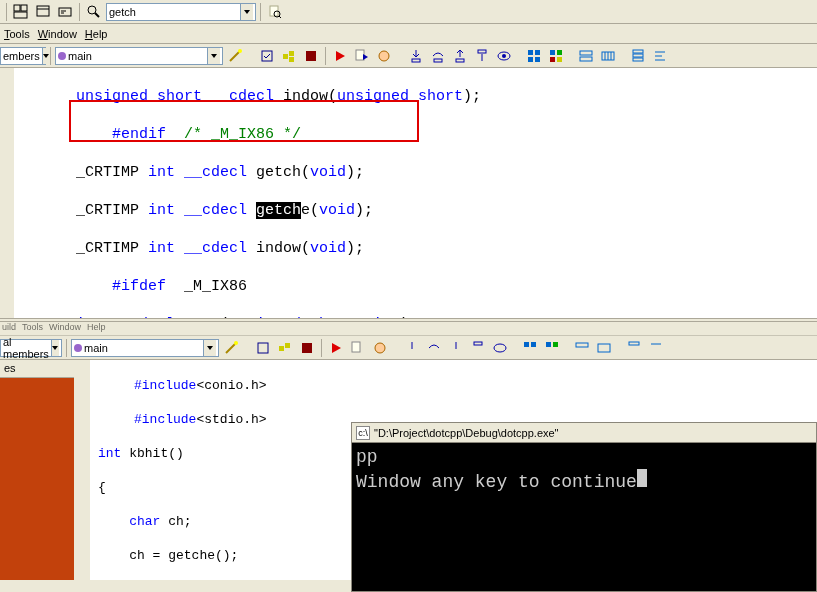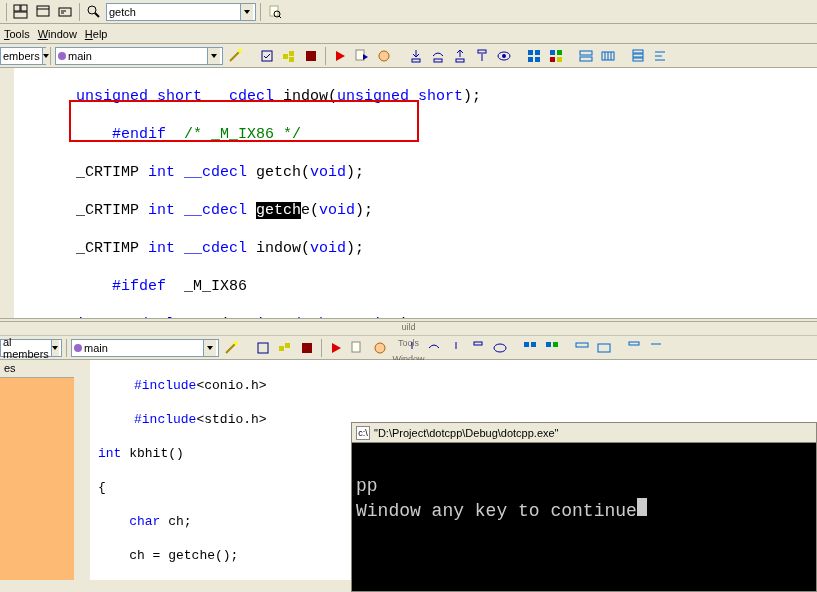--- a/index.html
+++ b/index.html
@@ -19,28 +19,28 @@
   .code-area-top { height: 250px; border-left: 14px solid #ece9d8; }
   .code-area-bottom { height: 220px; border-left: 14px solid #ece9d8; position: relative; }
   .line { white-space: pre; }
   .kw { color: #0000ff; }
   .comment { color: #008000; }
   .preproc { color: #0000ff; margin-left: 36px; }
   .normal { color: #000; }
   .hl-box { position: absolute; border: 2px solid #e00000; background: transparent; }
   .hl-sel { background: #000; color: #fff; }
   .split-h { height: 4px; background: #ece9d8; border-top: 1px solid #aca899; border-bottom: 1px solid #aca899; }
-  .mini-menubar { background: #ece9d8; border-bottom: 1px solid #aca899; height: 14px; font-size: 9px; padding: 0 2px; display: flex; align-items: center; gap: 6px; opacity: 0.55; flex-direction: column; }
+  .mini-menubar { background: #ece9d8; border-bottom: 1px solid #aca899; height: 14px; font-size: 9px; padding: 0 2px; display: flex; gap: 6px; opacity: 0.55; }
   .console-window { position: absolute; bottom: 0; right: 0; width: 466px; height: 170px; background: #000; border: 1px solid #8a867a; }
   .console-title { background: #ece9d8; height: 20px; border-bottom: 1px solid #8a867a; display: flex; align-items: center; padding: 0 4px; font-size: 11px; color: #000; }
   .console-title-icon { width: 14px; height: 14px; background: #fff; border: 1px solid #888; margin-right: 4px; display: inline-flex; align-items: center; justify-content: center; font-size: 9px; }
-  .console-body { font-family: "Courier New", monospace; font-size: 18px; color: #ccc; padding: 2px 4px; line-height: 24px; margin-top: 29px; }
+  .console-body { font-family: "Courier New", monospace; font-size: 18px; color: #ccc; padding: 2px 4px; line-height: 24px; }
   .cursor-block { background: #ccc; display: inline-block; width: 10px; height: 18px; vertical-align: baseline; }
   .bottom-panel-layout { display: flex; }
-  .bottom-left { width: 76px; background: #fdba74; border-right: 2px solid #ece9d8; }
+  .bottom-left { width: 76px; background: #c2410c; border-right: 2px solid #ece9d8; }
   .bottom-left-header { background: #ece9d8; border-bottom: 1px solid #aca899; height: 18px; font-size: 11px; padding: 2px 4px; }
   svg { display: block; }
   .ico { width: 16px; height: 16px; }
 </style>
 </head>
 <body>
 
 <div class="toolbar">
   <div class="toolbar-sep"></div>
   <button class="toolbar-btn">

